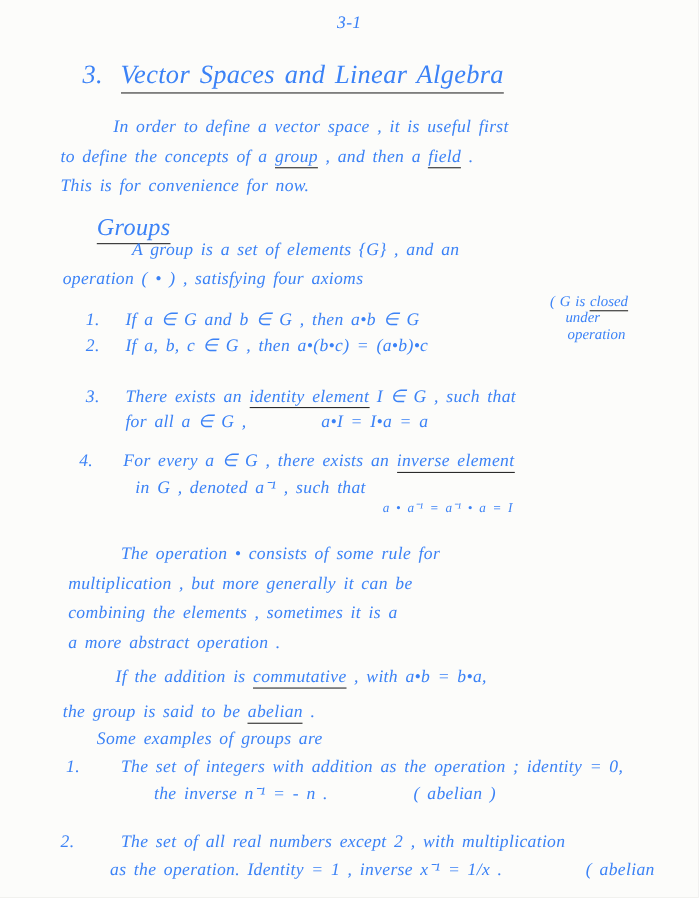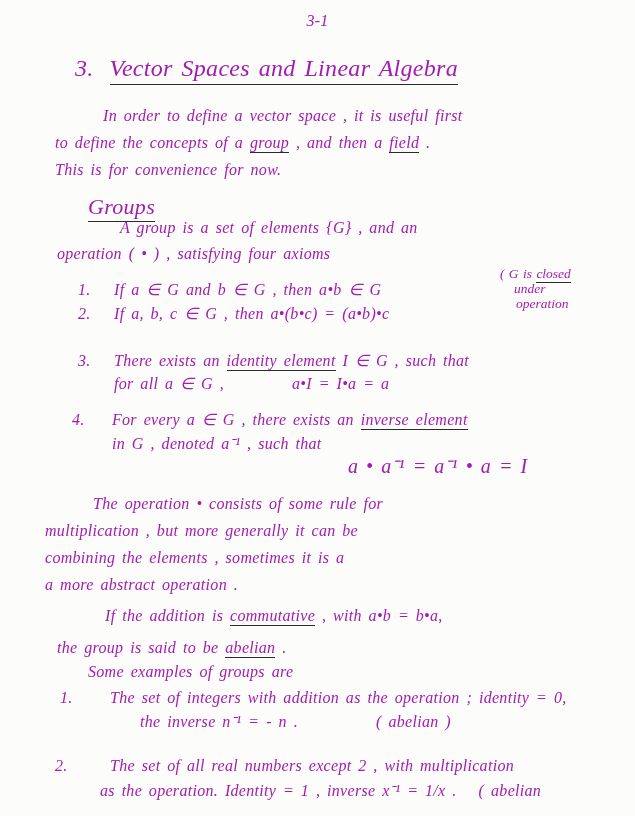--- a/index.html
+++ b/index.html
@@ -4,21 +4,21 @@
 <style>
   * { margin: 0; padding: 0; box-sizing: border-box; }
   html, body { background: #e9e9e7; }
   .scan {
     position: relative;
     width: 635px;
     height: 816px;
     margin: 0 auto;
     background: #fcfcfa;
     overflow: hidden;
-    color: #a21caf;
+    color: #3b82f6;
     font-family: "Liberation Serif", serif;
     font-style: italic;
     font-size: 16px;
     letter-spacing: 0.3px;
     word-spacing: 2.5px;
   }
   .abs { position: absolute; }
   .u  { border-bottom: 1.4px solid #2b2b2b; padding-bottom: 1px; }
   .page-num { top: 12px; left: 0; width: 100%; text-align: center; font-size: 16px; }
   .title { top: 55px; left: 75px; font-size: 24px; }
@@ -32,36 +32,36 @@
   .axiom { left: 78px; }
   .axiom .num { display: inline-block; width: 36px; }
   .ax1 { top: 280px; }
   .ax2 { top: 304px; }
   .assoc-note { top: 327px; left: 168px; }
   .ax3 { top: 349px; width: 540px; line-height: 23px; }
   .ax3 .l2 { margin-left: 36px; }
   .ax3 .l2b { margin-left: 68px; }
   .ax4 { top: 408px; left: 72px; width: 540px; line-height: 24px; }
   .ax4 .num { display: inline-block; width: 40px; }
-  .ax4 .l2 { margin-left: 40px; text-align: center; }
-  .ax4-formula { top: 452px; left: 348px; font-size: 20px; }
+  .ax4 .l2 { margin-left: 51px; text-align: center; }
+  .ax4-formula { top: 452px; left: 348px; font-size: 12px; }
   .side-note { top: 266px; left: 500px; width: 132px; font-size: 13.5px; line-height: 15px; letter-spacing: 0; word-spacing: 1px; }
   .side-note .sn2 { margin-left: 14px; }
   .side-note .sn3 { margin-left: 16px; }
-  .para-op { top: 490px; left: 45px; width: 555px; line-height: 27px; }
+  .para-op { top: 490px; left: 62px; width: 555px; line-height: 27px; }
   .para-comm { top: 600px; left: 57px; width: 560px; line-height: 32px; }
   .ex-heading { top: 663px; left: 88px; }
   .ex1 { top: 686px; left: 60px; line-height: 24px; width: 560px; }
   .ex1 .num { display: inline-block; width: 50px; }
   .ex1 .l2 { margin-left: 80px; }
   .ex1 .l2b { margin-left: 78px; }
   .ex2 { top: 753px; left: 55px; line-height: 25px; width: 575px; }
   .ex2 .num { display: inline-block; width: 55px; }
   .ex2 .l2 { margin-left: 45px; }
-  .ex2 .tag { margin-left: 22px; text-align: right; }
+  .ex2 .tag { margin-left: 76px; text-align: right; }
 </style>
 </head>
 <body>
 
 <div class="scan">
 
   <div class="abs page-num">3-1</div>
 
   <div class="abs title">
     <span class="t-num">3.</span><span class="t-text">Vector Spaces and Linear Algebra</span>

